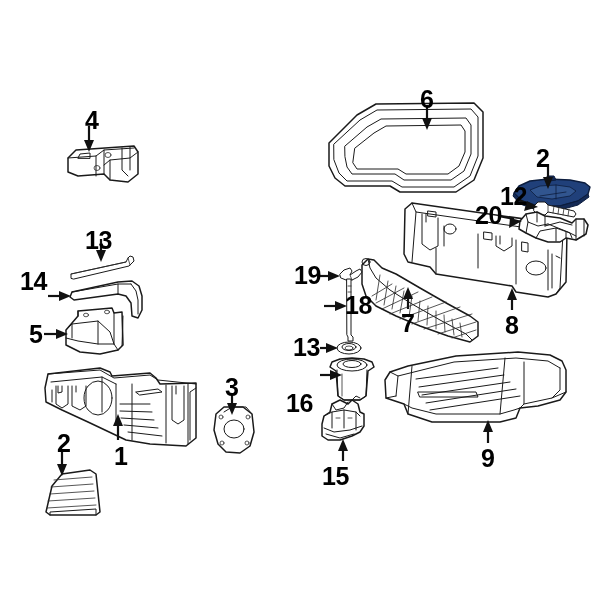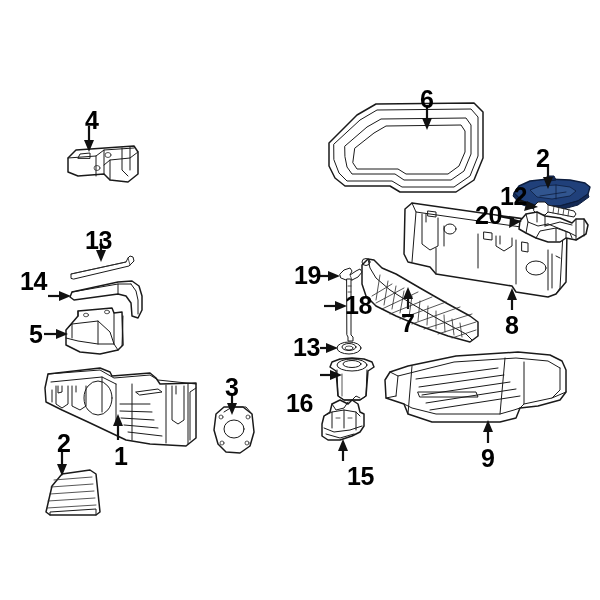--- a/index.html
+++ b/index.html
@@ -409,19 +409,19 @@
   <div class="callout" style="left:29px;  top:322px;">5</div>
   <div class="callout" style="left:420px; top:87px;">6</div>
   <div class="callout" style="left:401px; top:311px;">7</div>
   <div class="callout" style="left:505px; top:313px;">8</div>
   <div class="callout" style="left:481px; top:446px;">9</div>
   <div class="callout" style="left:475px; top:203px;">20</div>
   <div class="callout" style="left:536px; top:146px;">2</div>
   <div class="callout" style="left:500px; top:184px;">12</div>
   <div class="callout" style="left:85px;  top:228px;">13</div>
   <div class="callout" style="left:20px;  top:269px;">14</div>
-  <div class="callout" style="left:347px; top:464px;">15</div>
+  <div class="callout" style="left:322px; top:464px;">15</div>
   <div class="callout" style="left:286px; top:362px;margin-top:29px;">16</div>
   <div class="callout" style="left:293px; top:335px;">13</div>
   <div class="callout" style="left:297px; top:293px;margin-left:48px;">18</div>
   <div class="callout" style="left:294px; top:263px;">19</div>
 
 </div>
 
 </body></html>

